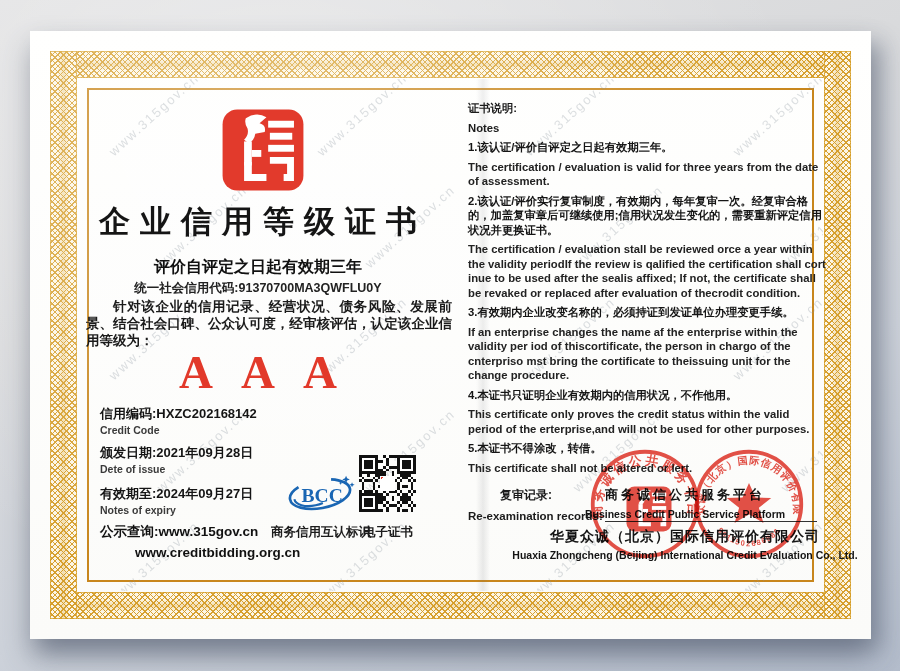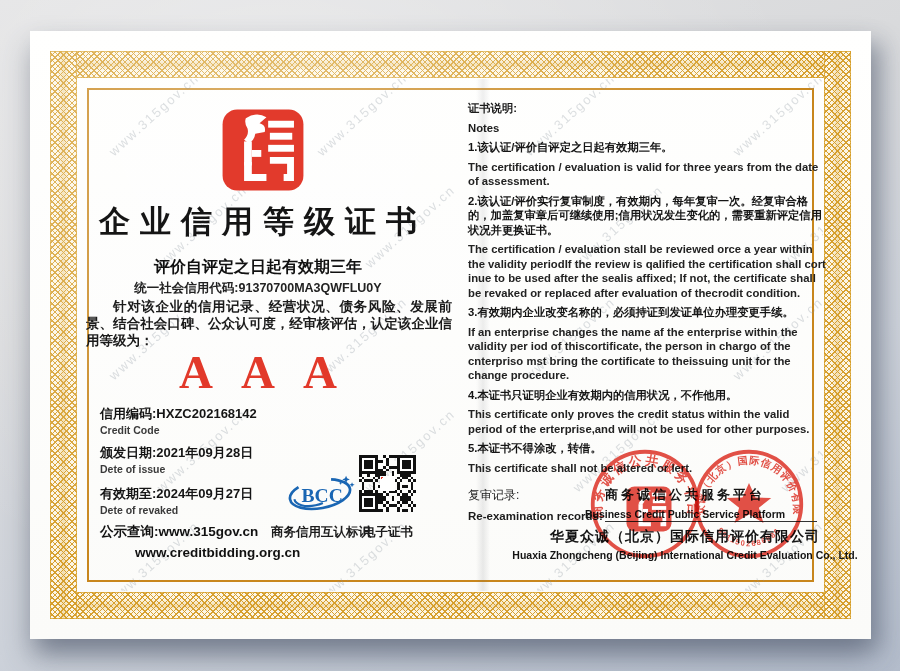--- a/index.html
+++ b/index.html
@@ -69,21 +69,21 @@
   .qr-label{position:absolute;left:326px;top:493px;width:64px;text-align:center;
     font-size:12.5px;font-weight:bold;color:#1c1c1c;}
   
   .rp{left:450px;top:0;width:391px;height:460px;}
   .notes{position:absolute;left:-12px;top:70px;width:358px;color:#1b1b1b;}
   .nt{font-size:12px;font-weight:bold;margin:0 0 4px 0;}
   .notes p{margin:0 0 5px 0;font-size:11.3px;line-height:14.5px;}
   .notes p.cn{font-weight:bold;color:#151515;}
   .notes p.en{font-weight:600;color:#222;}
   .review{margin-top:12px;}
-  .review .cn{font-size:12px;font-weight:normal;margin-bottom:5px;}
+  .review .cn{font-size:12px;font-weight:bold;margin-bottom:5px;margin-left:32px;}
   .review-row{display:flex;align-items:flex-end;font-size:11.5px;font-weight:bold;}
   .review-row .line{width:212px;border-bottom:1.2px solid #333;height:12px;margin-left:2px;}
   .issuer{position:absolute;left:25px;top:455px;width:360px;text-align:center;color:#141414;}
   .issuer .r1{font-size:13px;font-weight:bold;letter-spacing:3px;}
   .issuer .r2{font-size:10.5px;font-weight:bold;margin-top:4px;}
   .issuer .r3{font-size:14px;font-weight:bold;letter-spacing:1px;margin-top:8px;}
   .issuer .r4{font-size:10.5px;font-weight:bold;margin-top:3px;}
   .stamp{position:absolute;width:114px;height:114px;opacity:.88;mix-blend-mode:multiply;}
   .stamp1{left:108px;top:416px;}
   .stamp2{left:212px;top:416px;}
@@ -153,21 +153,21 @@
       <div class="field f0">
         <div class="cn">信用编码:HXZC202168142</div>
         <div class="en">Credit Code</div>
       </div>
       <div class="field f1">
         <div class="cn">颁发日期:2021年09月28日</div>
         <div class="en">Dete of issue</div>
       </div>
       <div class="field f2">
         <div class="cn">有效期至:2024年09月27日</div>
-        <div class="en">Dete of revaked</div>
+        <div class="en">Notes of expiry</div>
       </div>
 
       <div class="query1">公示查询:www.315gov.cn</div>
       <div class="query2">www.creditbidding.org.cn</div>
 
       <svg class="bcc" viewBox="0 0 140 92">
         <g fill="none" stroke="#1a66b3">
           <ellipse cx="70" cy="48" rx="56" ry="26" stroke-width="5" stroke-dasharray="200 62" stroke-dashoffset="38" transform="rotate(-10 70 48)"></ellipse>
           <ellipse cx="58" cy="50" rx="36" ry="19" stroke-width="4" stroke-dasharray="58 180" stroke-dashoffset="-30" transform="rotate(-12 58 50)"></ellipse>
         </g>

